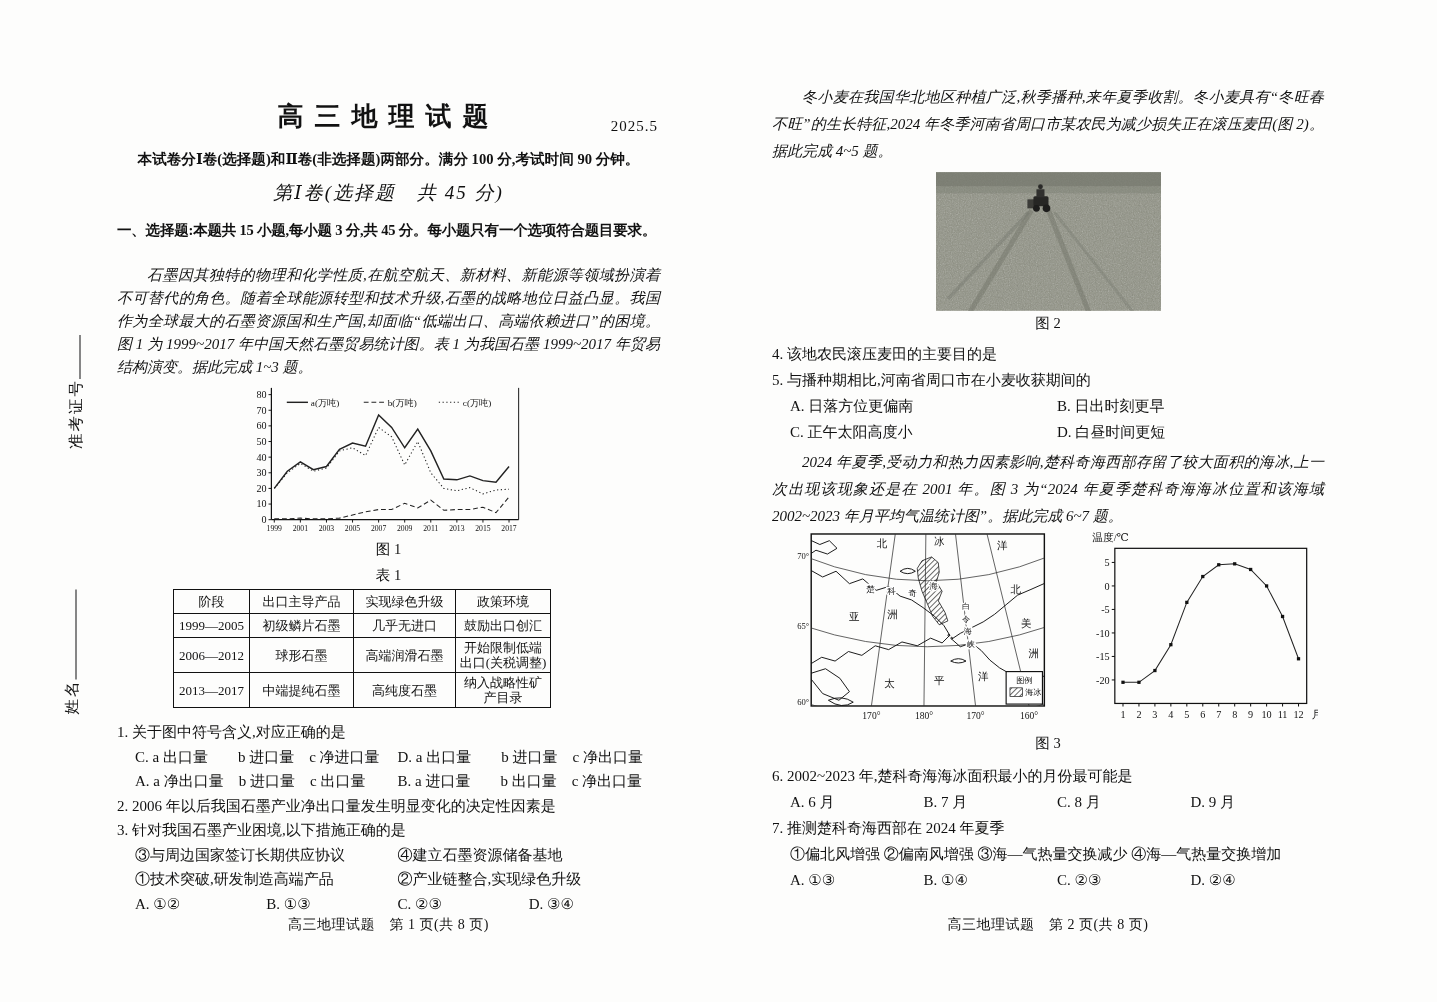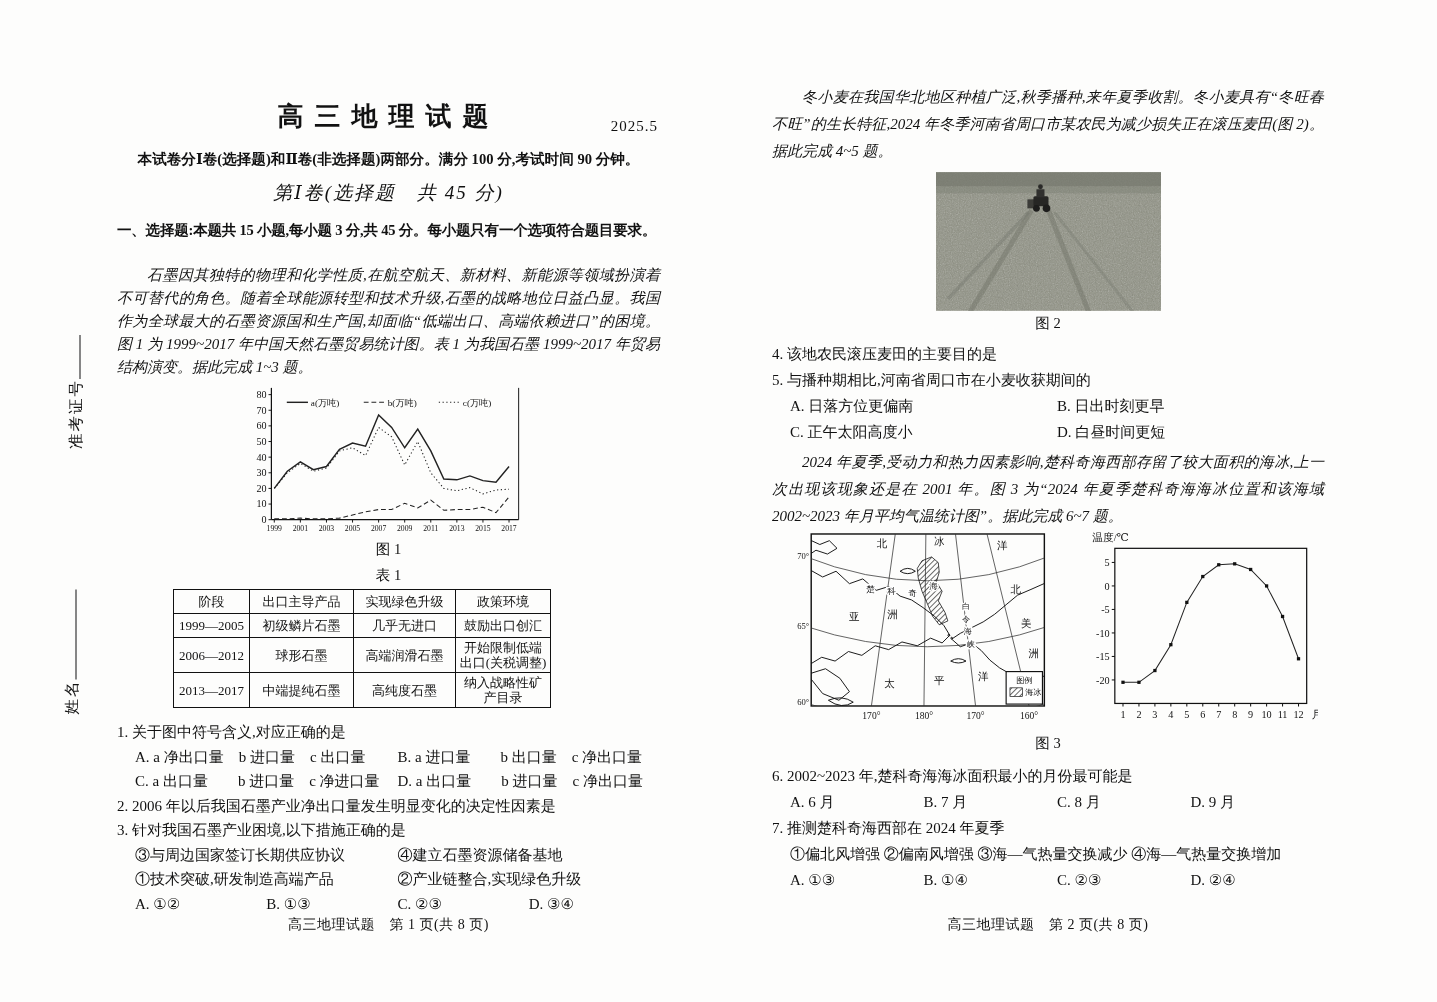--- a/index.html
+++ b/index.html
@@ -157,26 +157,26 @@
           <td>高纯度石墨</td>
           <td>纳入战略性矿产目录</td>
         </tr>
       </tbody>
   </table>
 
   <div class="questions" id="q1-3">
       <div class="question">
         <div class="q-text">1. 关于图中符号含义,对应正确的是</div>
         <div class="opt-row cols2">
+          <span class="opt">C. a 出口量　　b 进口量　c 净进口量</span>
+          <span class="opt">D. a 出口量　　b 进口量　c 净出口量</span>
+        </div>
+        <div class="opt-row cols2">
           <span class="opt">A. a 净出口量　b 进口量　c 出口量</span>
           <span class="opt">B. a 进口量　　b 出口量　c 净出口量</span>
-        </div>
-        <div class="opt-row cols2">
-          <span class="opt">C. a 出口量　　b 进口量　c 净进口量</span>
-          <span class="opt">D. a 出口量　　b 进口量　c 净出口量</span>
         </div>
       </div>
       <div class="question">
         <div class="q-text">2. 2006 年以后我国石墨产业净出口量发生明显变化的决定性因素是</div>
       </div>
       <div class="question">
         <div class="q-text">3. 针对我国石墨产业困境,以下措施正确的是</div>
         <div class="opt-row cols2">
           <span class="opt">③与周边国家签订长期供应协议</span>
           <span class="opt">④建立石墨资源储备基地</span>

